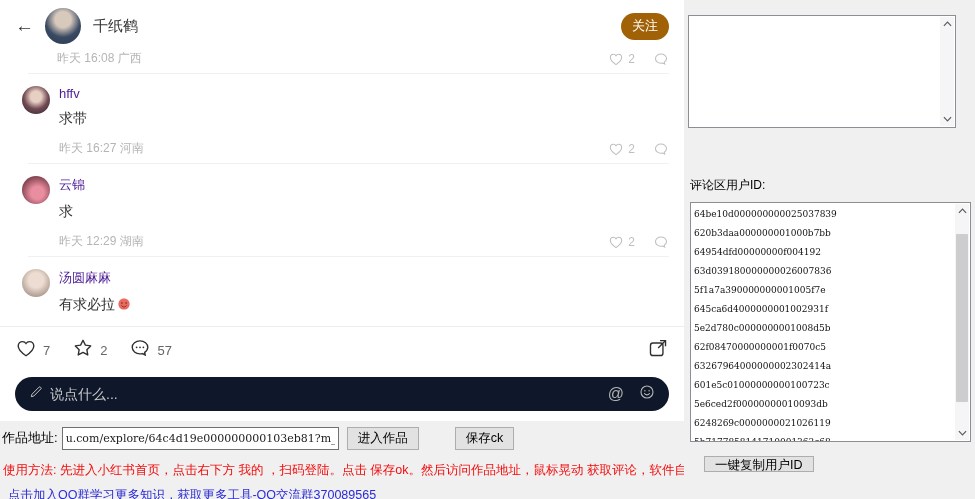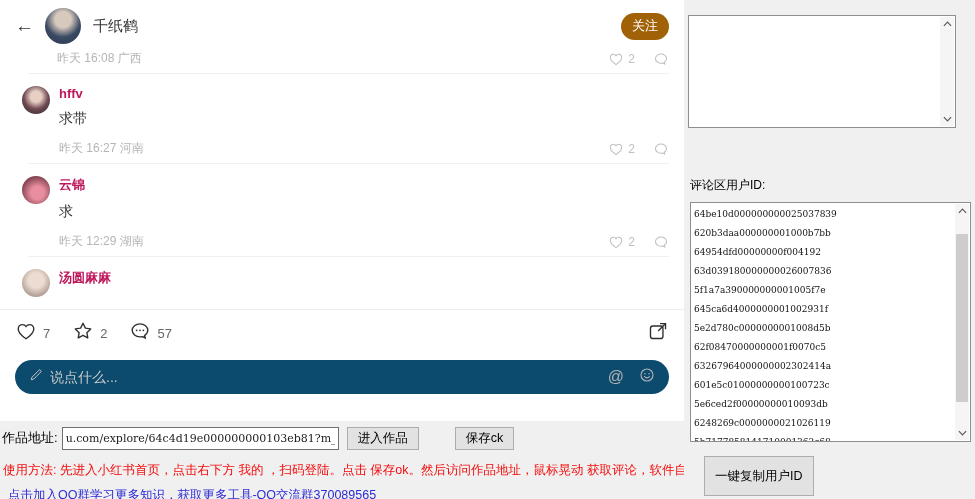--- a/index.html
+++ b/index.html
@@ -31,30 +31,30 @@
   .hdr-meta { margin:6px 15px 0 57px; }
   .mini-acts { display:flex; align-items:center; gap:18px; color:#bfbfbf; }
   .mini-like { display:flex; align-items:center; gap:4px; }
   .mini-acts svg { display:block; }
 
   .divider { height:1px; background:#f0f0f0; margin:6px 15px 0 28px; }
   .divider.full { margin:12px 0 0 0; background:#ededed; }
 
   .comment { display:flex; gap:9px; margin:12px 15px 0 22px; }
   .c-body { flex:1; min-width:0; }
-  .c-name { font-size:13px; color:#be185d;font-weight:bold; }
+  .c-name { font-size:13px; color:#4c1d95; }
   .c-text { font-size:14px; color:#333; margin-top:9px; display:flex; align-items:center; gap:2px;}
   .c-meta { margin-top:12px; }
 
   .engage { display:flex; align-items:center; height:46px; padding:0 15px; color:#2f2f2f; }
   .eg { display:flex; align-items:center; gap:6px; margin-right:22px; }
   .eg .cnt { font-size:13px; color:#666; }
   .share { margin-left:auto; cursor:pointer; }
 
-  .composer { margin:4px 15px 0 15px; height:34px; background:#0c4a6e; border-radius:17px;
+  .composer { margin:4px 15px 0 15px; height:34px; background:#0f172a; border-radius:17px;
     display:flex; align-items:center; padding:0 13px; gap:6px; }
   .composer input { flex:1; border:none; outline:none; background:transparent;
     font-size:14px; color:#999; font-family:inherit; }
   .composer input::placeholder { color:#c9c9c9; }
   .comp-icons { display:flex; align-items:center; gap:14px; color:#b3b3b3; }
   .at-glyph { font-size:16px; line-height:1; cursor:pointer; }
 
   
   .toolbar { position:absolute; left:0; top:424px; width:684px; height:28px;
     display:flex; align-items:center; }
@@ -87,21 +87,21 @@
     color:#111; white-space:pre; padding:2px 0 0 3px; }
 
   .fake-sb { position:absolute; top:1px; right:1px; bottom:1px; width:14px;
     background:#f5f5f5; display:flex; flex-direction:column; align-items:center; }
   .sb-arrow { width:14px; height:14px; display:flex; align-items:center;
     justify-content:center; color:#5a5a5a; cursor:pointer; flex:none; }
   .sb-arrow.bottom { margin-top:auto; }
   .sb-thumb { width:12px; background:#cdcdcd; border-radius:1px; flex:none; cursor:pointer; }
   .ids-thumb { height:168px; margin-top:16px; }
 
-  .copy-btn { position:absolute; left:20px; top:456px; height:40px; }
+  .copy-btn { position:absolute; left:20px; top:456px; height:16px; }
 </style>
 </head>
 <body>
 
 <div class="screen">
 
   <div class="left-card">
 
     <div class="hdr">
       <span class="back">←</span>
@@ -183,20 +183,31 @@
           </span>
         </div>
       </div>
     </div>
     <div class="divider"></div>
 
     <div class="comment">
       <span class="avatar a28 av-tangyuan"></span>
       <div class="c-body">
         <div class="c-name">汤圆麻麻</div>
+        <div class="c-text">
+          <span>有求必拉</span>
+          <span>
+            <svg width="14" height="14" viewBox="0 0 16 16">
+                <path d="M8 1.6c3.8 0 6.4 2.7 6.4 6.4S11.8 14.4 8 14.4 1.6 11.7 1.6 8 4.2 1.6 8 1.6z" fill="#e96a5e"></path>
+                <circle cx="5.6" cy="6.9" r=".95" fill="#7a2620"></circle>
+                <circle cx="10.4" cy="6.9" r=".95" fill="#7a2620"></circle>
+                <path d="M5.4 10c.7.9 1.6 1.4 2.6 1.4s1.9-.5 2.6-1.4" stroke="#7a2620" stroke-width="1" fill="none" stroke-linecap="round"></path>
+              </svg>
+          </span>
+        </div>
       </div>
     </div>
 
     <div class="divider full"></div>
 
     <div class="engage">
       <span class="eg">
         <span>
           <svg width="22" height="22" viewBox="0 0 24 24">
               <path d="M12 20.5C7.2 17.3 3.5 13.9 3.5 9.9 3.5 7 5.6 5 8.2 5c1.6 0 3 .8 3.8 2.1C12.8 5.8 14.2 5 15.8 5c2.6 0 4.7 2 4.7 4.9 0 4-3.7 7.4-8.5 10.6z" fill="none" stroke="currentColor" stroke-width="1.5"></path>

